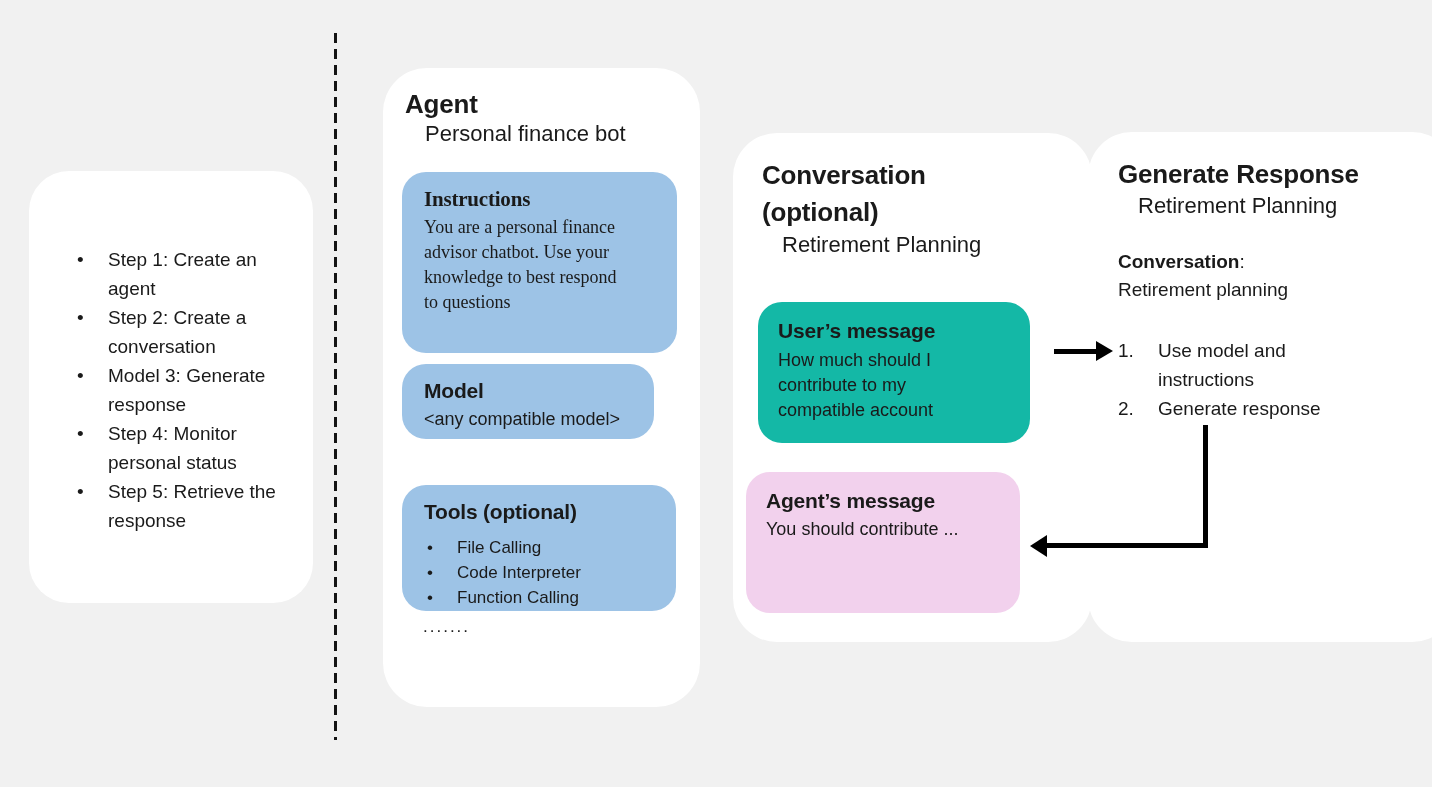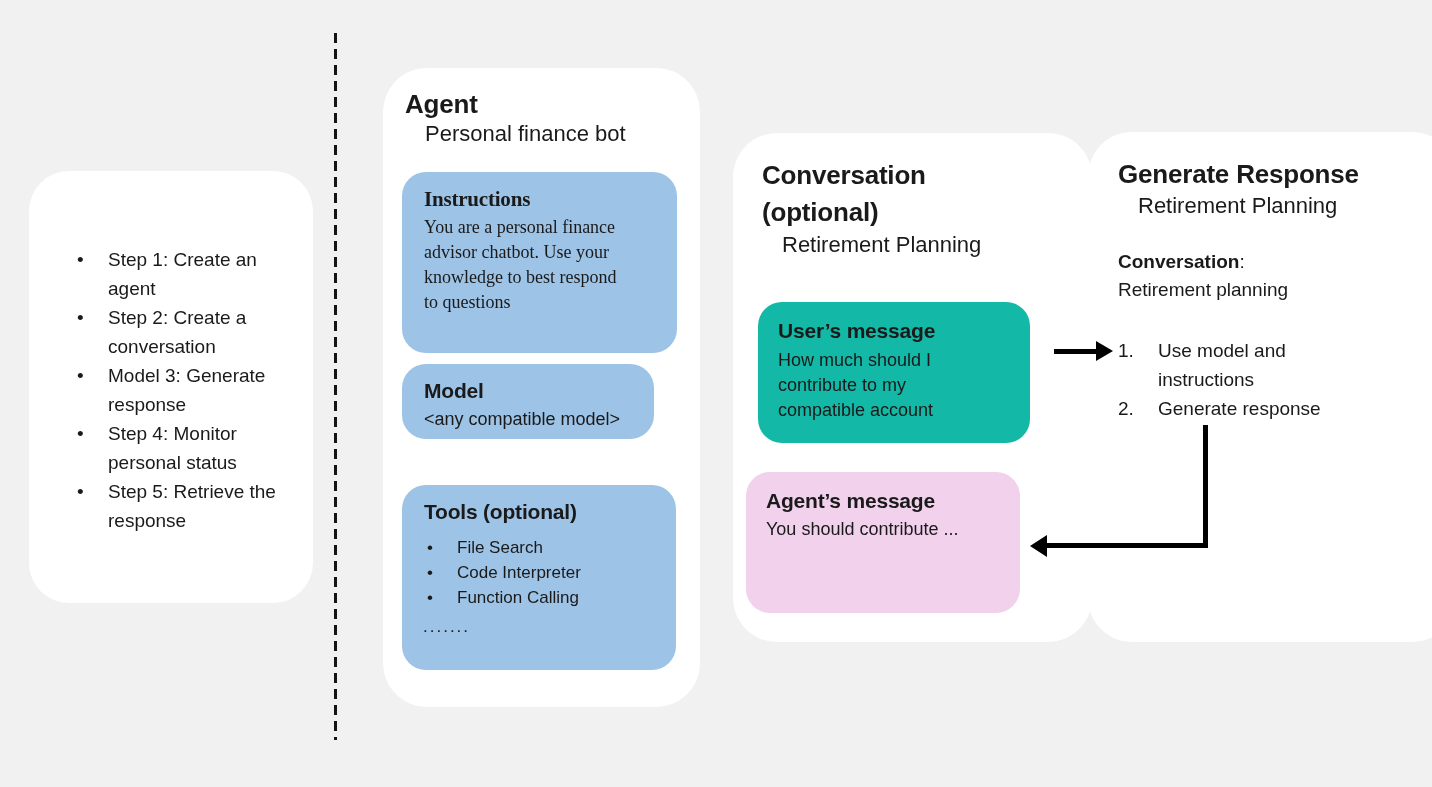--- a/index.html
+++ b/index.html
@@ -41,21 +41,21 @@
   .panel-title { font-size: 26px; font-weight: bold; line-height: 32px; letter-spacing: -0.2px; }
   .panel-subtitle { font-size: 22px; line-height: 24px; margin-top: 2px; margin-left: 20px; }
   .blue-box {
     position: absolute;
     background: #9DC3E6;
     border-radius: 24px;
     padding: 14px 16px 0 22px;
   }
   #instructions-box { left: 19px; top: 104px; width: 275px; height: 181px; font-family: Liberation Serif, serif; }
   #model-box        { left: 19px; top: 296px; width: 252px; height: 75px;  }
-  #tools-box        { left: 19px; top: 417px; width: 274px; height: 185px; }
+  #tools-box        { left: 19px; top: 417px; width: 274px; height: 126px; }
   .box-title { font-size: 21px; font-weight: bold; line-height: 26px; letter-spacing: -0.2px; }
   .box-body  { font-size: 18px; line-height: 25px; margin-top: 3px; }
   #instructions-box .box-body { max-width: 197px; }
   .tools-list { list-style: none; margin-top: 10px; }
   .tools-list li { position: relative; padding-left: 33px; font-size: 17px; line-height: 25px; }
   .tools-list .bullet { left: 3px; }
   .tools-ellipsis { margin-top: 7px; font-size: 17px; letter-spacing: 2px; margin-left: -1px; }
   
   #conversation-panel { left: 733px; top: 133px; width: 359px; height: 509px; }
   #conversation-panel .panel-pad { padding: 24px 18px 0 29px; }
@@ -140,21 +140,21 @@
     <div id="model-box" class="blue-box" style="background-color: rgb(157, 195, 230);">
       <div class="box-title">Model</div>
       <div class="box-body">&lt;any compatible model&gt;</div>
     </div>
 
     <div id="tools-box" class="blue-box" style="background-color: rgb(157, 195, 230);">
       <div class="box-title">Tools (optional)</div>
       <ul class="tools-list">
         <li>
           <span class="bullet">•</span>
-          <span>File Search</span>
+          <span>File Calling</span>
         </li>
         <li>
           <span class="bullet">•</span>
           <span>Code Interpreter</span>
         </li>
         <li>
           <span class="bullet">•</span>
           <span>Function Calling</span>
         </li>
       </ul>

